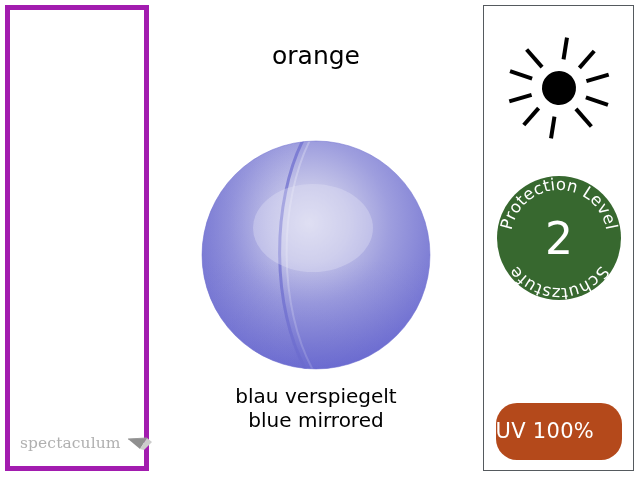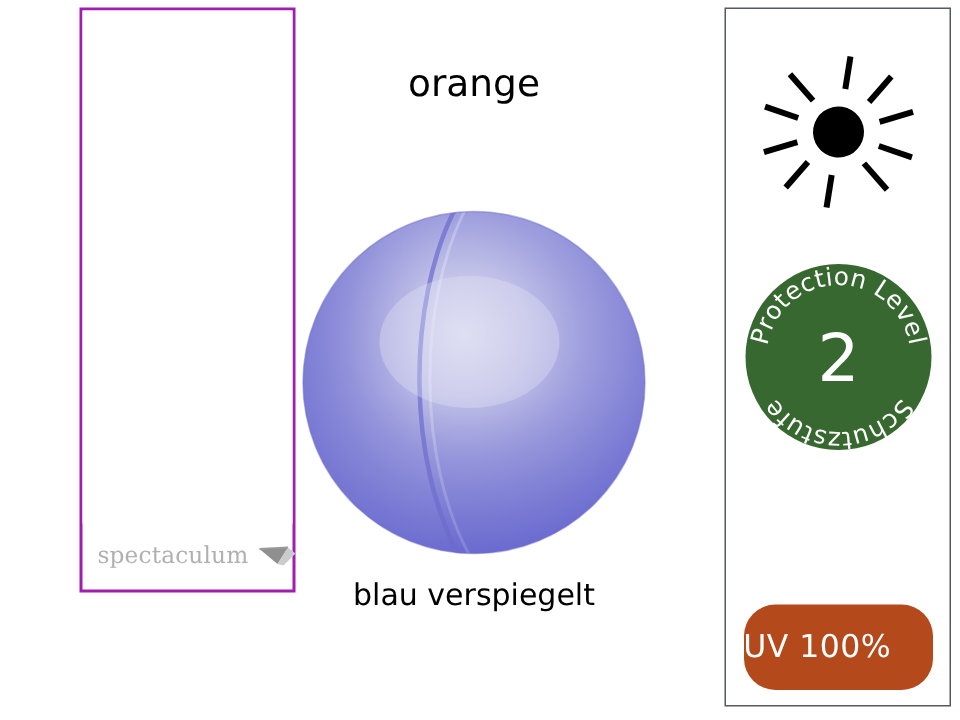--- a/index.html
+++ b/index.html
@@ -15,25 +15,24 @@
     font-family: "DejaVu Sans", sans-serif;
     -webkit-font-smoothing: antialiased;
   }
 
   
   #left-panel {
     position: absolute;
     left: 5px;
     top: 5px;
     width: 144px;
-    height: 390px;
-    background: #ffffff;
-    border: 2px solid #a21caf;
-    box-sizing: border-box;
-    margin-left: 48px;
+    height: 466px;
+    background: #ffffff;
+    border: 5px solid #a21caf;
+    box-sizing: border-box;
   }
   #left-panel-body {
     position: absolute;
     left: 0; right: 0; top: 0;
     bottom: 44px;
     background: #ffffff;
   }
   #brand-bar {
     position: absolute;
     left: 0; right: 0; bottom: 0;
@@ -212,20 +211,21 @@
 
         <ellipse cx="112" cy="88" rx="60" ry="44" fill="#e6e6f6" opacity="0.35"></ellipse>
       </g>
 
       <circle cx="115" cy="115" r="114" fill="none" stroke="#7070cf" stroke-width="1" opacity="0.5"></circle>
     </svg>
   </div>
 
   <div id="subtitle-block">
     <span class="subtitle-line">blau verspiegelt</span>
+    <span class="subtitle-line">blue mirrored</span>
   </div>
 </div>
 
 <div id="right-panel">
 
   <div id="sun-icon-wrap">
     <svg width="112" height="112" viewBox="0 0 112 112" aria-hidden="true">
       <g transform="rotate(9 56 56)">
         <circle cx="56" cy="56" r="17" fill="#000000"></circle>
         <g stroke="#000000" stroke-width="4" stroke-linecap="butt">

